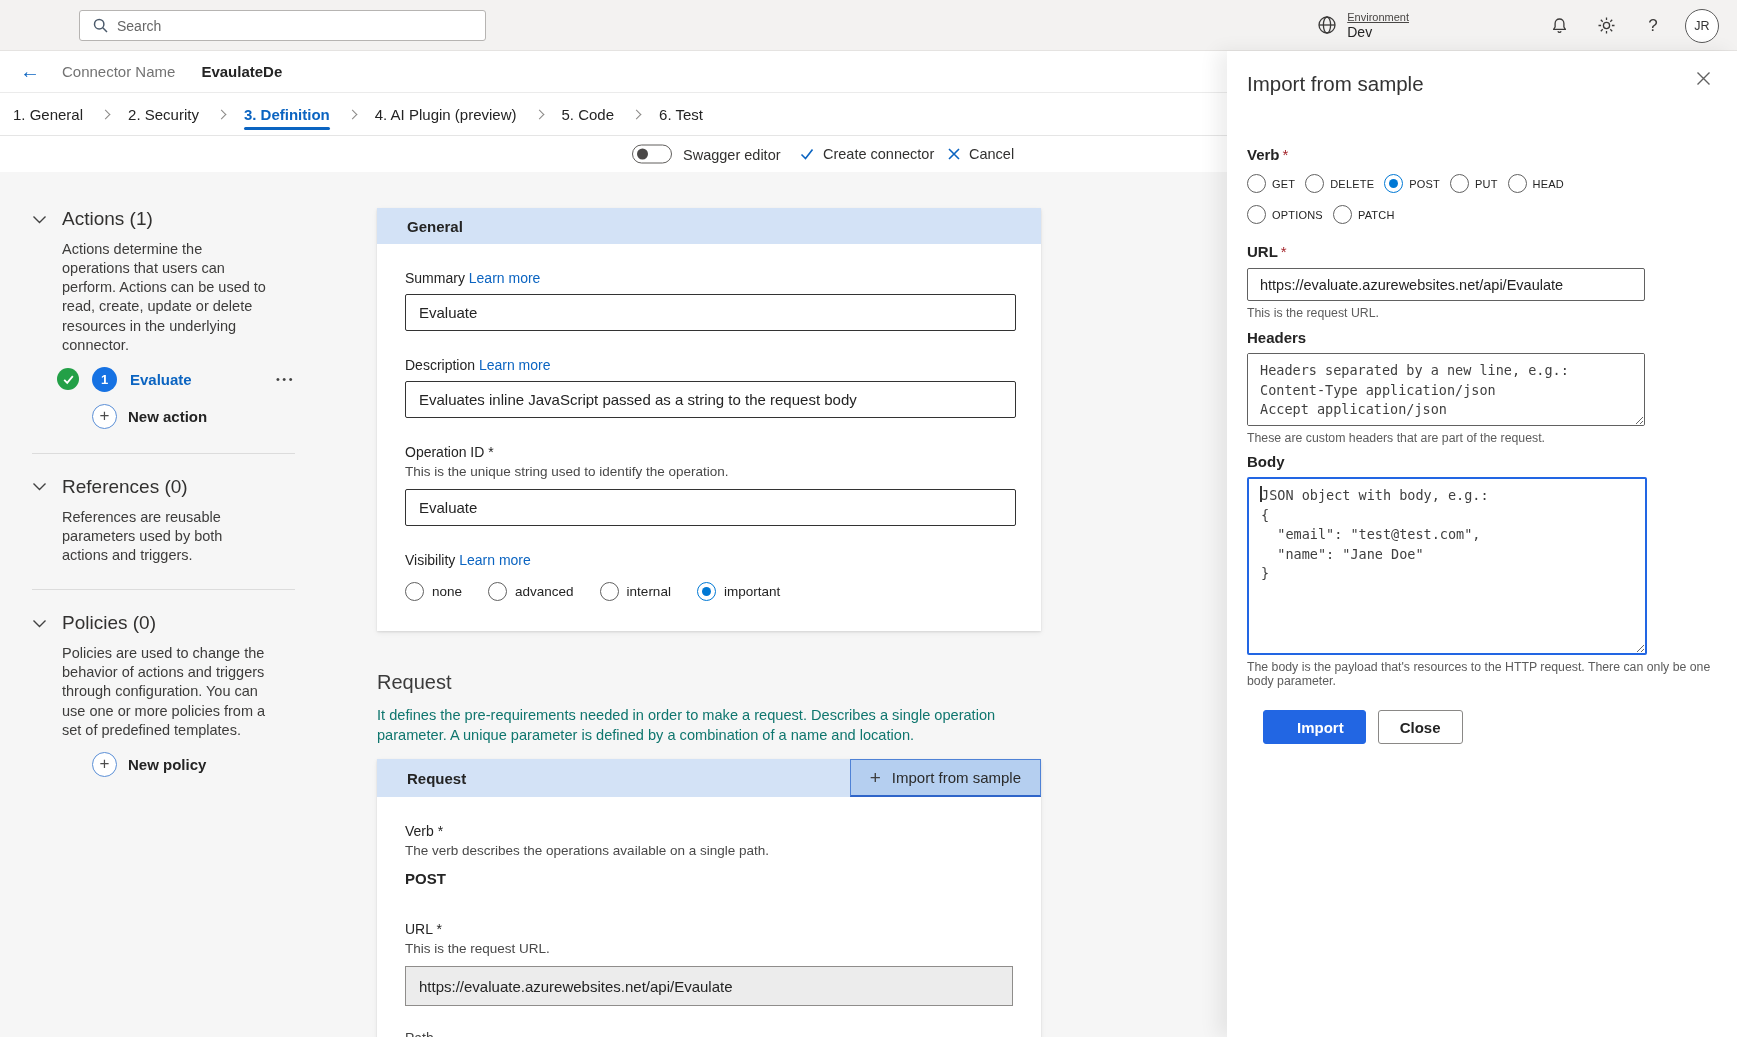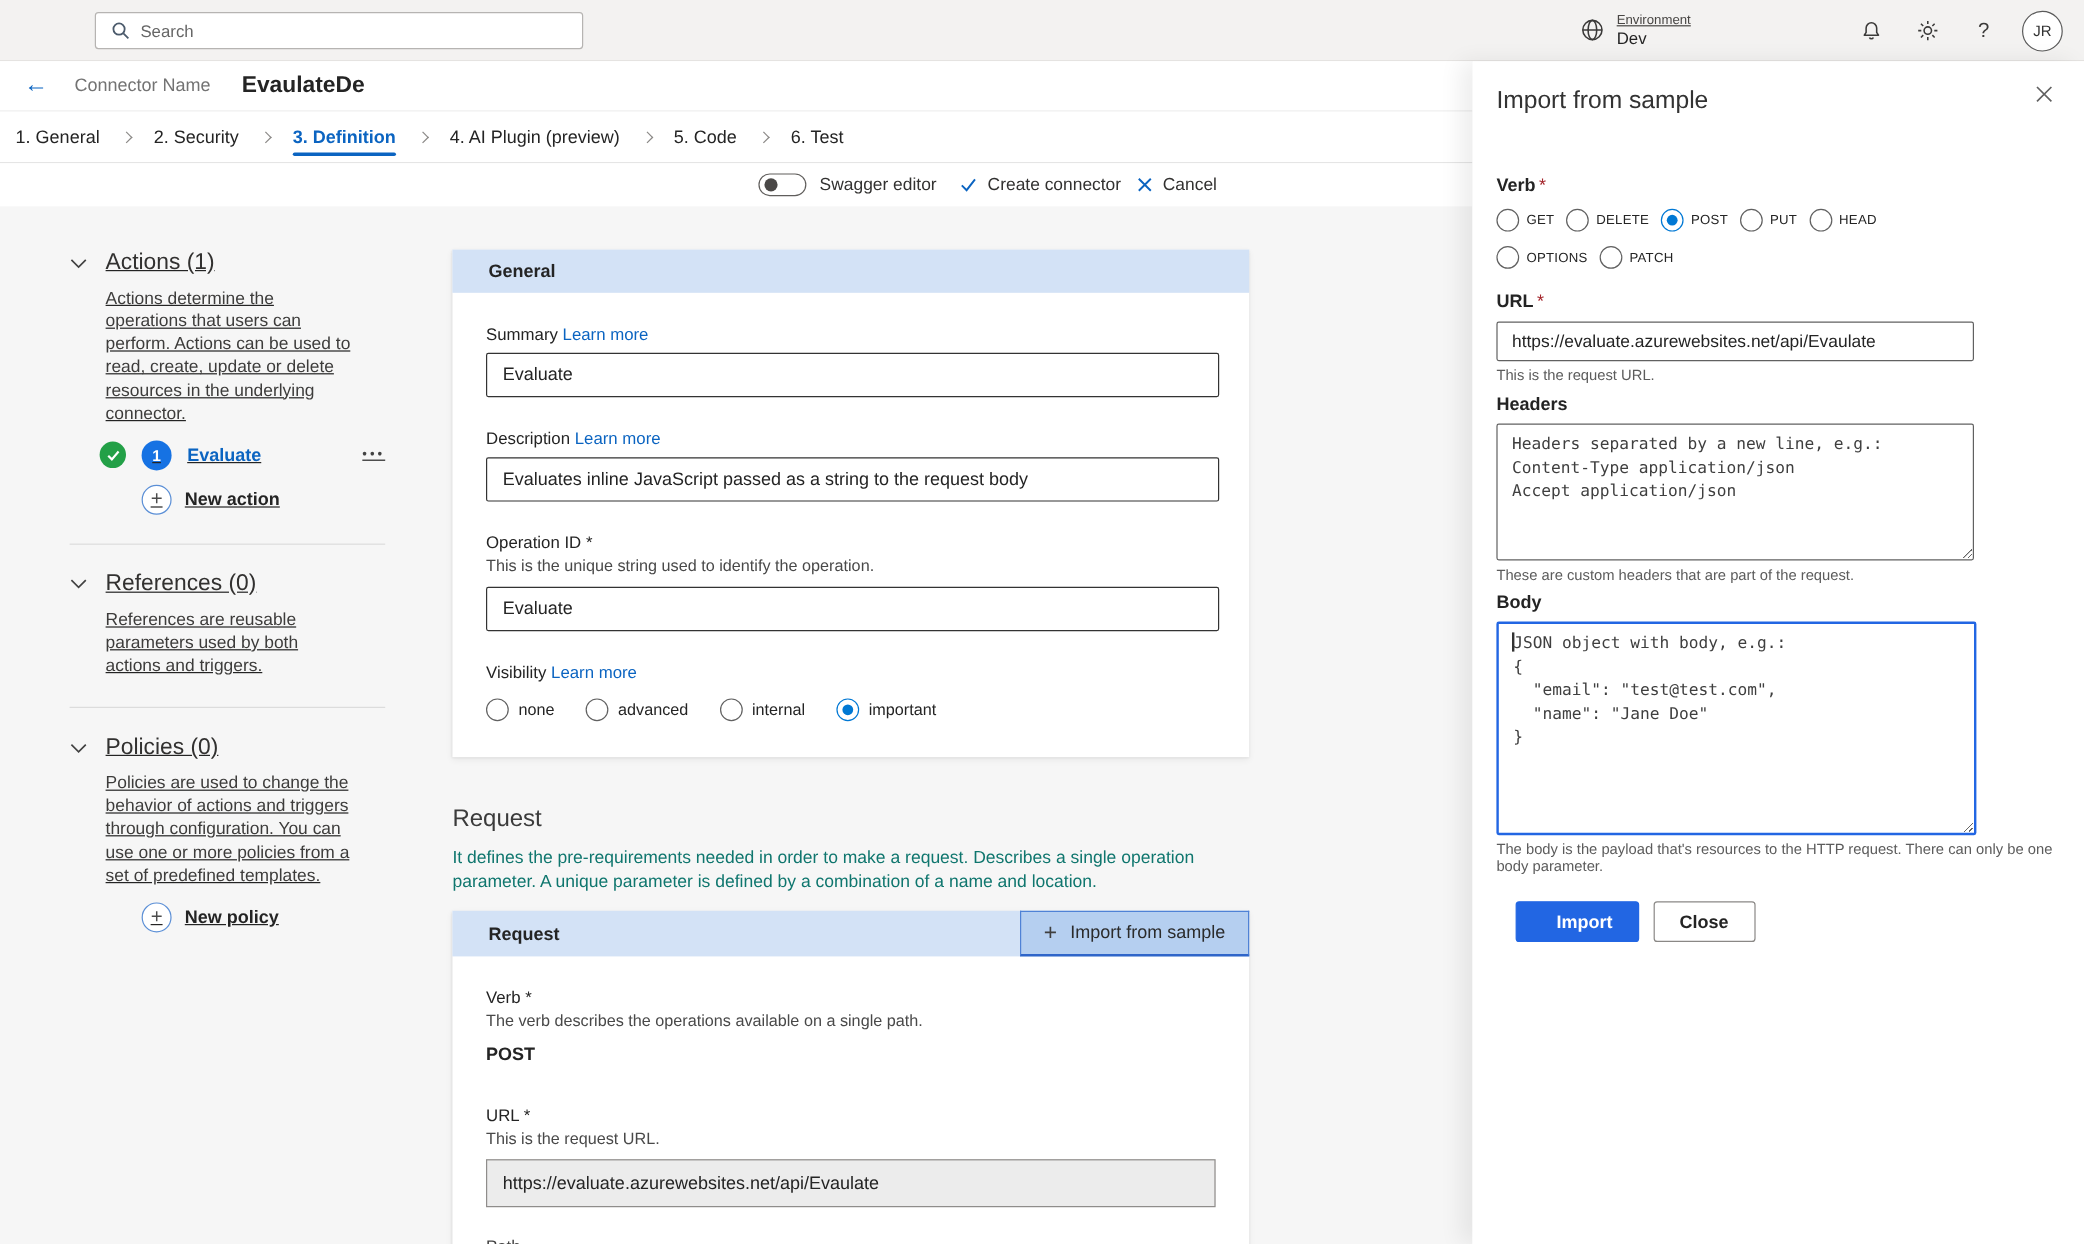--- a/index.html
+++ b/index.html
@@ -31,21 +31,21 @@
   .help-btn{font-size:17px;font-family:"Liberation Sans",sans-serif;color:#3b3a39;}
   .avatar{width:34px;height:34px;border:1.5px solid #5a5a5a;border-radius:50%;background:#fff;
           display:flex;align-items:center;justify-content:center;font-size:12.5px;color:#333;
           margin-left:17px;cursor:pointer;}
 
   
   .left-region{position:absolute;left:0;top:51px;width:1227px;height:986px;background:var(--content_gray);}
   .breadcrumb-row{height:42px;background:#fff;border-bottom:1px solid #ebebeb;display:flex;align-items:center;padding-left:20px;}
   .back-btn{background:none;border:none;color:var(--accent_blue);font-size:20px;cursor:pointer;width:26px;text-align:left;}
   .crumb-label{color:#737373;font-size:15px;margin-left:16px;}
-  .crumb-title{color:#242424;font-size:19px;font-weight:600;margin-left:26px;}
+  .crumb-title{color:#242424;font-size:15px;font-weight:600;margin-left:26px;}
 
   .tabs-row{height:43px;background:#fff;border-bottom:1px solid #e5e5e5;display:flex;align-items:center;
             padding-left:13px;gap:19px;font-size:15px;}
   .tab{height:100%;display:flex;align-items:center;position:relative;cursor:pointer;color:#242424;}
   .tab.active{color:var(--accent_blue);font-weight:600;}
   .tab.active::after{content:"";position:absolute;left:0;right:0;bottom:5px;height:3px;border-radius:2px;
                      background:var(--accent_blue);}
   .sep-chevron{width:7px;height:7px;border-top:1.4px solid #8a8886;border-right:1.4px solid #8a8886;
                transform:rotate(45deg);flex:none;}
 
@@ -55,21 +55,21 @@
   .toggle-knob{position:absolute;left:4px;top:3px;width:11px;height:11px;border-radius:50%;background:#4a4847;}
   .tb-text{font-size:14.5px;color:#323130;}
   .toolbar-btn{position:absolute;top:50%;transform:translateY(-50%);display:flex;align-items:center;gap:9px;
                background:none;border:none;cursor:pointer;font-size:14.5px;color:#323130;}
   .create-btn{left:800px;}
   .cancel-btn{left:948px;}
 
   .content{position:relative;height:865px;}
 
   
-  .sidebar{position:absolute;left:43px;top:36px;width:278px;text-decoration:underline;}
+  .sidebar{position:absolute;left:17px;top:36px;width:278px;}
   .side-head{display:flex;align-items:center;gap:15px;padding-left:15px;cursor:pointer;}
   .side-title{font-size:19px;color:#323130;}
   .side-desc{margin:10px 0 0 45px;font-size:14.5px;line-height:1.32;color:#3d3c3b;white-space:pre-line;}
   .action-row{display:flex;align-items:center;gap:13px;margin:12px 0 0 40px;cursor:pointer;}
   .check-circle{width:22px;height:22px;border-radius:50%;background:var(--success_green);
                 display:flex;align-items:center;justify-content:center;flex:none;}
   .num-badge{width:25px;height:25px;border-radius:50%;background:var(--badge_blue);color:#fff;
              display:flex;align-items:center;justify-content:center;font-size:13px;font-weight:700;flex:none;}
   .action-label{color:var(--accent_blue);font-weight:700;font-size:15px;flex:1;}
   .more-dots{color:#424242;font-size:11px;letter-spacing:2.5px;background:none;border:none;cursor:pointer;}
@@ -125,21 +125,21 @@
   .pverb-group .radio-item{font-size:11px;gap:6px;letter-spacing:.2px;}
   .pl-url{margin-top:19px;}
   .purl-input{width:398px;height:33px;border:1px solid #616161;border-radius:2px;margin-top:8px;
               font:14.5px "Liberation Sans",sans-serif;color:#242424;padding:0 12px;outline:none;display:block;}
   .phelp{font-size:12.3px;color:#5c5c5c;margin-top:5px;}
   .pl-headers{margin-top:9px;}
   .pta{display:block;width:398px;margin-top:7px;border:1px solid #616161;border-radius:2px;
        font:13.5px "DejaVu Sans Mono","Liberation Mono",monospace;color:#333;padding:7px 12px;
        line-height:1.45;resize:both;outline:none;background:#fff;}
   .pta::placeholder{color:#3f3f3f;}
-  .headers-ta{height:114px;}
+  .headers-ta{height:73px;}
   .pl-body{margin-top:8px;}
   .body-ta-wrap{position:relative;width:400px;margin-top:7px;}
   .body-ta{width:400px;height:178px;border:2px solid var(--primary_button_blue);margin-top:0;}
   .caret{position:absolute;left:13px;top:9px;width:1.5px;height:16px;background:#333;}
   .panel-buttons{display:flex;gap:12px;margin-top:22px;margin-left:16px;}
   .btn{height:34px;padding:0 21px;border-radius:3px;font:600 15px "Liberation Sans",sans-serif;cursor:pointer;}
   .btn-primary{background:var(--primary_button_blue);border:1px solid var(--primary_button_blue);color:#fff;padding-left:33px;}
   .btn-default{background:#fff;border:1px solid #8a8886;color:#242424;}
 
   svg{display:block;flex:none;}

